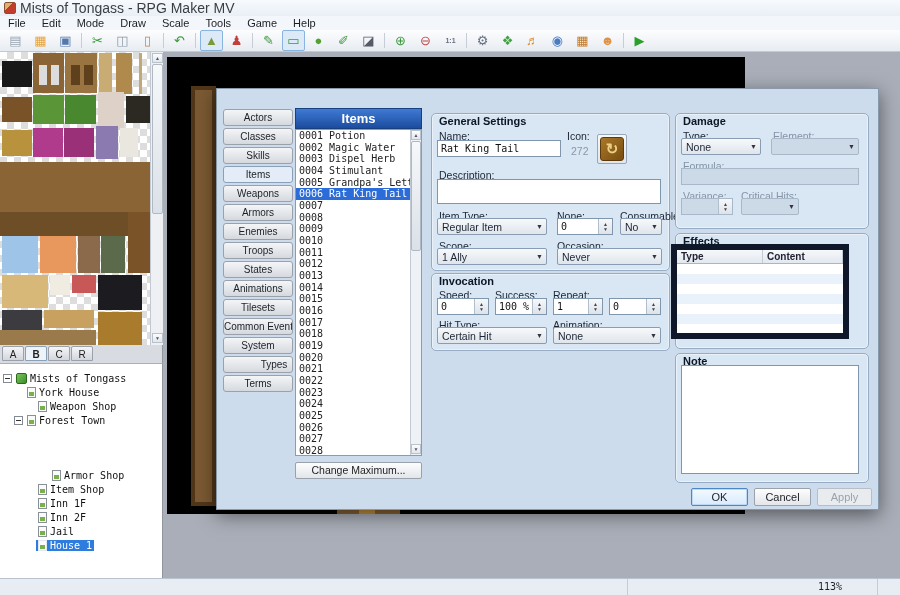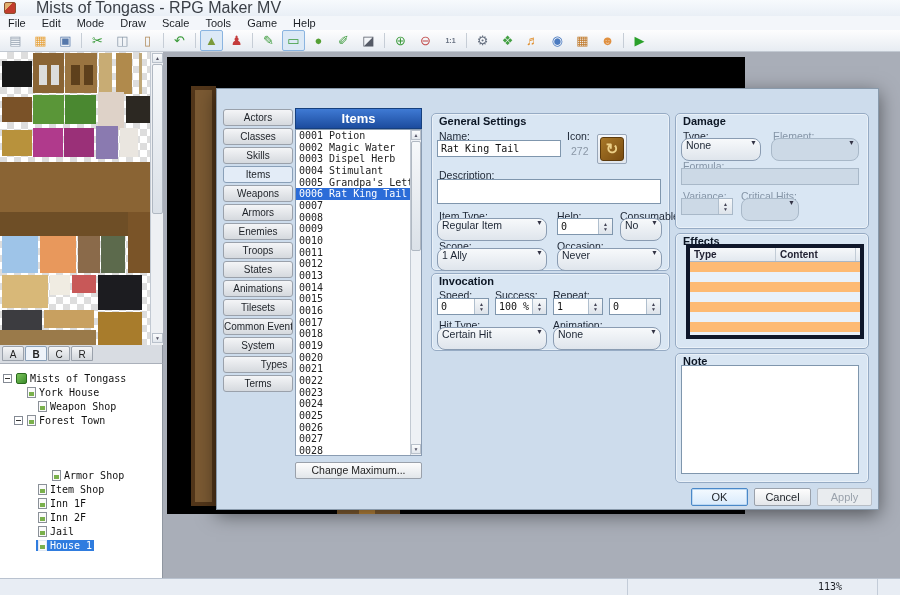--- a/index.html
+++ b/index.html
@@ -2,22 +2,22 @@
 <html><head>
 <meta charset="utf-8">
 <style>
   html,body{margin:0;padding:0}
   body{width:900px;height:595px;position:relative;overflow:hidden;
        font-family:"Liberation Sans",sans-serif;font-size:11px;background:#a9aeb8;color:#222}
   .abs{position:absolute}
 
   
   #titlebar{left:0;top:0;width:900px;height:16px;background:linear-gradient(#f7fafd,#e9eff6);
-            display:flex;align-items:center;gap:20px;padding-left:4px;box-sizing:border-box;
-            font-size:16px;color:#3a3f46}
+            display:flex;align-items:center;gap:4px;padding-left:4px;box-sizing:border-box;
+            font-size:14px;color:#3a3f46}
   #app-icon{width:10px;height:10px;border-radius:2px;background:linear-gradient(135deg,#e0b070 40%,#c23c2c 40%);border:1px solid #8a5030;flex:none}
   #menubar{left:0;top:16px;width:900px;height:14px;background:#f3f6fa;display:flex;align-items:center}
   .menu-item{padding:0 8px;color:#1c2026}
   #toolbar{left:0;top:30px;width:900px;height:22px;background:linear-gradient(#fdfdfe,#e7ecf2);
            border-bottom:1px solid #c2c9d2;box-sizing:border-box;display:flex;align-items:center;padding-left:3px}
   .tb-icon{width:21px;height:19px;display:flex;align-items:center;justify-content:center;
            font-size:13px;margin:0 1px;border:1px solid transparent;border-radius:2px;line-height:1}
   .tb-icon.pressed{border-color:#8ab4e0;background:#dcE9f6}
   .tb-icon .g-small{font-size:7px;font-weight:bold}
   .tb-sep{width:1px;height:15px;background:#c6cdd6;margin:0 3px}
@@ -84,37 +84,37 @@
               border:1px solid #9aa1ab;border-radius:2px;box-sizing:border-box;text-align:center;line-height:15px;font-size:10.5px}
 
   .grp{position:absolute;background:#d9e6f3;border:1px solid #96abc4;border-radius:5px;box-shadow:inset 0 0 0 1px rgba(255,255,255,.45)}
   .grp-title{position:absolute;font-weight:bold;font-size:11px;color:#0c1624}
   .lbl{position:absolute;font-size:10.5px;color:#1c2533;white-space:nowrap}
   .lbl.dis{color:#8494a6}
   .inp{position:absolute;background:#fff;border:1px solid #7f96ad;box-sizing:border-box;
        font-family:"DejaVu Sans Mono",monospace;font-size:10px;padding:2px 3px;color:#111;white-space:nowrap;overflow:hidden}
   .inp.dis{background:#ccd9e6;border-color:#a8b8c8}
   .ta{position:absolute;background:#fff;border:1px solid #7f96ad;box-sizing:border-box}
-  .dd{position:absolute;height:23px;border:1px solid #8a9cb2;background:linear-gradient(#f7f9fb,#dfe5ec);
-      display:flex;align-items:flex-start;border-radius:8px;box-sizing:border-box}
+  .dd{position:absolute;height:17px;border:1px solid #8a9cb2;background:linear-gradient(#f7f9fb,#dfe5ec);
+      display:flex;align-items:center;border-radius:2px;box-sizing:border-box}
   .dd-val{flex:1;padding:0 4px;font-size:10.5px;color:#1c2533;white-space:nowrap;overflow:hidden}
   .dd-arr{width:13px;text-align:center;font-size:7px;color:#334;flex:none}
   .dd.dis{background:#ccd9e6;border-color:#a8b8c8}
   .dd.dis .dd-val{color:#8494a6}
   .spin{position:absolute;height:17px;background:#fff;border:1px solid #7f96ad;display:flex;box-sizing:border-box}
   .spin.dis{background:#ccd9e6;border-color:#a8b8c8}
   .spin-val{flex:1;padding:2px 3px;font-family:"DejaVu Sans Mono",monospace;font-size:10px;color:#111;white-space:nowrap;overflow:hidden}
   .spin-ud{width:13px;border-left:1px solid #b0bfce;background:linear-gradient(#f6f8fa,#dde3ea);
            display:flex;flex-direction:column;align-items:center;justify-content:center;flex:none}
   .spin-ud i{font-style:normal;font-size:5px;line-height:5px;color:#445}
   .icon-btn{position:absolute;width:30px;height:30px;border:1px solid #98a6b8;border-radius:2px;
             background:linear-gradient(#f6f8fa,#e0e6ed);display:flex;align-items:center;justify-content:center;box-sizing:border-box}
   #icon-272{width:24px;height:24px;background:linear-gradient(135deg,#a87828,#7a4c10);border:1px solid #5c3a0c;
             border-radius:3px;color:#ecd088;font-size:15px;font-weight:bold;display:flex;align-items:center;justify-content:center;box-sizing:border-box}
-  #etable{position:absolute;left:469px;top:155px;width:178px;height:95px;background:#fdba74;border:4px solid #0f172a;box-sizing:border-box;overflow:hidden}
+  #etable{position:absolute;left:454px;top:155px;width:178px;height:95px;background:#ffffff;border:6px solid #0f172a;box-sizing:border-box;overflow:hidden}
   #ehead{display:flex;height:14px;background:linear-gradient(#f6f8fa,#e2e8ef);border-bottom:1px solid #aab6c4;
          font-size:10px;font-weight:bold;color:#223;box-sizing:border-box}
   #ehead span{padding:0 4px;border-right:1px solid #c2ccd6;line-height:13px;box-sizing:border-box}
   .erow{height:10px}
   .erow:nth-child(even){background:#e9f1fa}
   .btn{position:absolute;height:18px;border-radius:2px;text-align:center;line-height:16px;font-size:11px;box-sizing:border-box;
        background:linear-gradient(#fdfdfd,#e3e6ea);border:1px solid #9aa1ab;color:#1c2026}
   .btn.focused{background:linear-gradient(#f4faff,#d8eafc);border:1px solid #4a88c8;box-shadow:0 0 0 1px #bcd8f2 inset}
   .btn.disabled{background:#e9ecef;border-color:#b8bec6;color:#9aa2ac}
 </style>
@@ -418,21 +418,21 @@
   <span class="icon-btn" style="left:380px;top:45px">
     <span id="icon-272">↻</span>
   </span>
   <span class="lbl" style="left:222px;top:80px">Description:</span>
   <span class="ta" style="left:220px;top:90px;width:224px;height:25px"></span>
   <span class="lbl" style="left:222px;top:121px">Item Type:</span>
   <span class="dd" style="left:220px;top:129px;width:110px">
     <span class="dd-val">Regular Item</span>
       <span class="dd-arr">▼</span>
   </span>
-  <span class="lbl" style="left:340px;top:121px">Help:</span>
+  <span class="lbl" style="left:340px;top:121px">None:</span>
   <span class="spin" style="left:340px;top:129px;width:56px">
     <span class="spin-val">0</span>
       <span class="spin-ud">
         <i>▲</i>
         <i>▼</i>
       </span>
   </span>
   <span class="lbl" style="left:403px;top:121px">Consumable:</span>
   <span class="dd" style="left:403px;top:129px;width:42px">
     <span class="dd-val">No</span>

